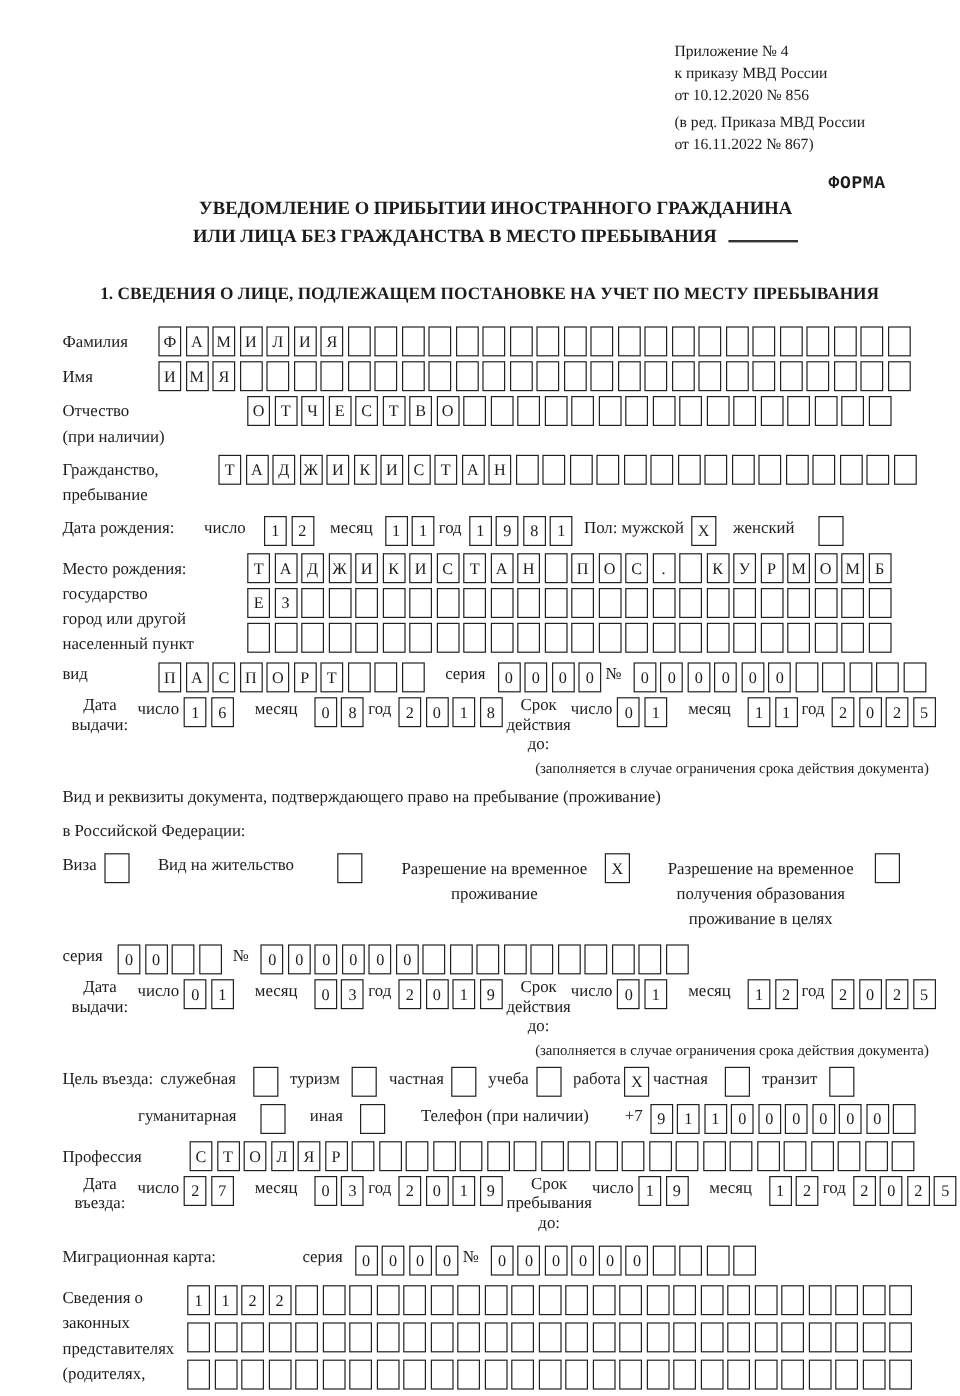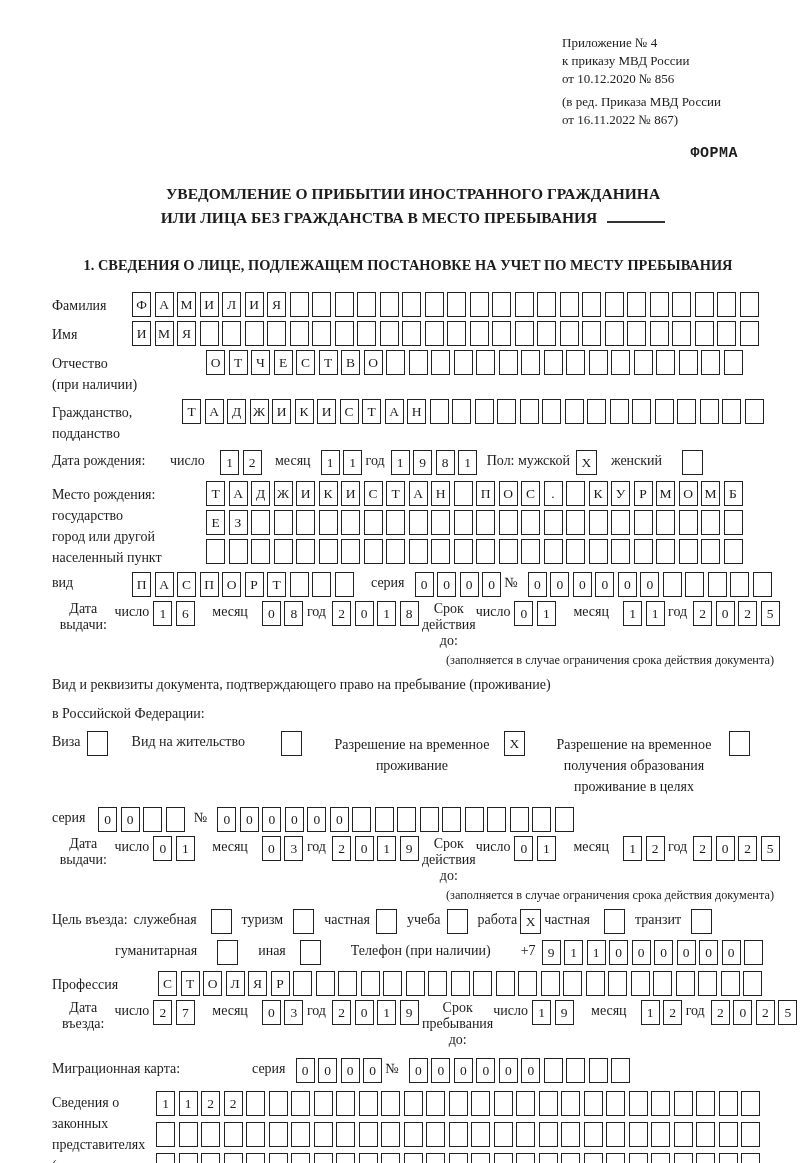--- a/index.html
+++ b/index.html
@@ -5,21 +5,21 @@
   * { box-sizing: border-box; margin: 0; padding: 0; }
   html, body { background: #e8e8e8; }
   .page {
     width: 800px; min-height: 1163px; margin: 0 auto; background: #ffffff;
     color: #1c1c1c; font-family: "Liberation Serif", "DejaVu Serif", serif;
     padding: 34px 26px 40px 52px; position: relative;
   }
   .hdr-block { margin-left: auto; width: 212px; font-size: 13px; line-height: 1.38; }
   .hdr-block .gap { height: 5px; }
   .forma { text-align: right; font-weight: bold; font-size: 15px; margin: 16px 36px 0 0; letter-spacing: .5px; font-family: Liberation Mono, monospace; }
-  .title { text-align: center; font-weight: bold; font-size: 15.5px; line-height: 1.6; margin-top: 20px; }
+  .title { text-align: center; font-weight: bold; font-size: 15.5px; line-height: 1.6; }
   .title .uline { display: inline-block; width: 58px; border-bottom: 2.2px solid #333; height: 14px; margin-left: 10px; }
   .sec-heading { text-align: center; font-weight: bold; font-size: 14.4px; margin: 26px 0 18px -10px; }
   .frow { display: flex; align-items: flex-start; margin-bottom: 4px; }
   .flabel { font-size: 14px; flex: none; line-height: 1.5; padding-top: 3px; }
   .flabel.two span, .flabel.multi span { display: block; }
   .cells { display: inline-flex; flex: none; }
   .cell {
     width: 19px; height: 25px; border: 1.6px solid #222; margin-right: 3.5px;
     display: inline-flex; align-items: center; justify-content: center;
     font-size: 13.5px; flex: none; background: #fff;
@@ -166,21 +166,21 @@
         <span class="cell"></span>
         <span class="cell"></span>
         <span class="cell"></span>
         <span class="cell"></span>
       </span>
   </div>
 
   <div class="frow">
     <div class="flabel two" style="width:130px">
       <span>Гражданство,</span>
-      <span>подданство</span>
+      <span>пребывание</span>
     </div>
     <span class="cells">
         <span class="cell">Т</span>
         <span class="cell">А</span>
         <span class="cell">Д</span>
         <span class="cell">Ж</span>
         <span class="cell">И</span>
         <span class="cell">К</span>
         <span class="cell">И</span>
         <span class="cell">С</span>

